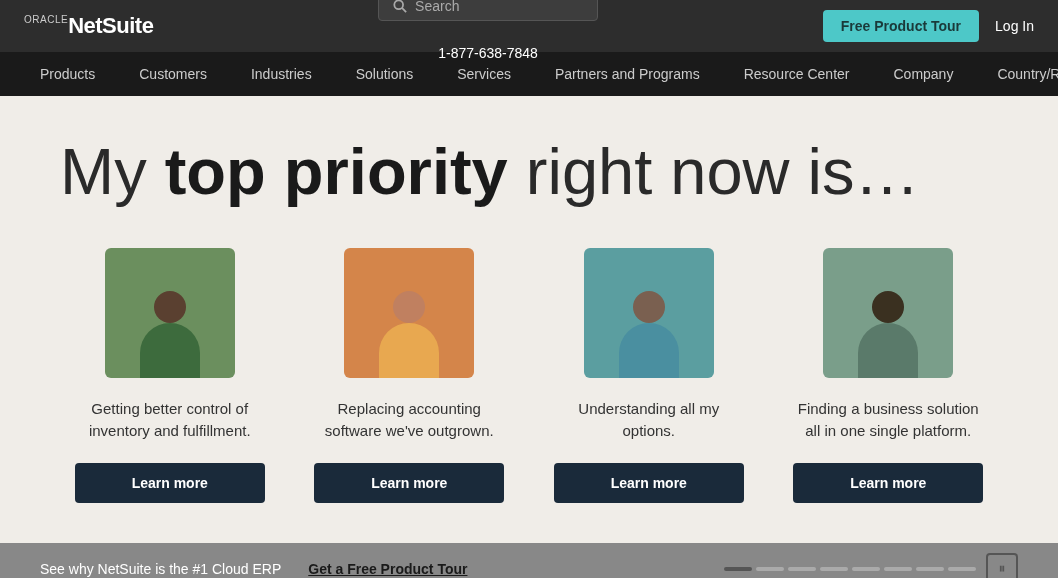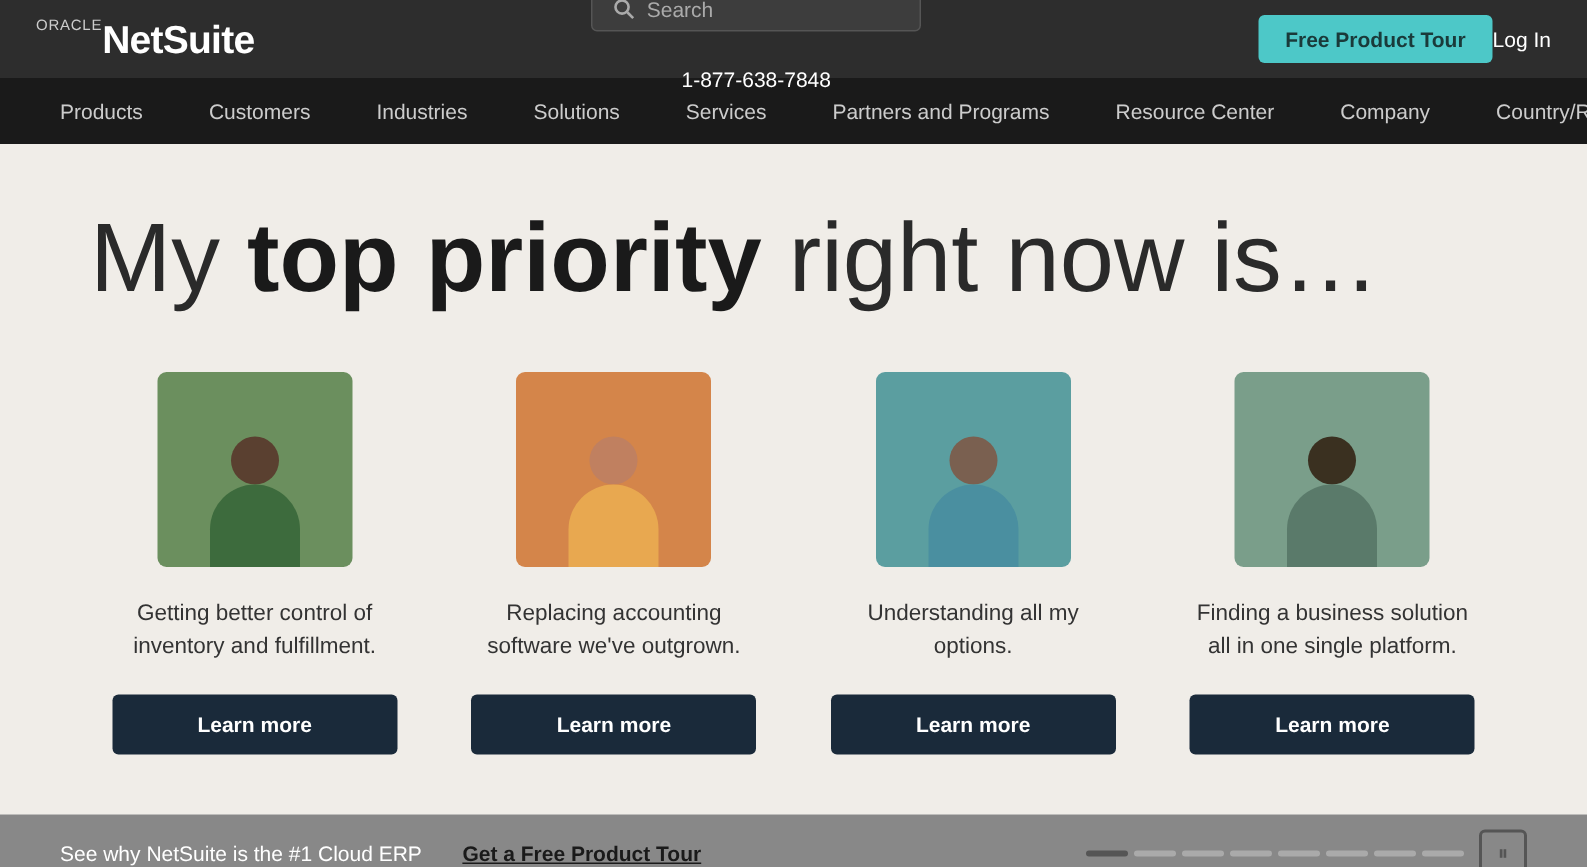--- a/index.html
+++ b/index.html
@@ -19,21 +19,21 @@
       flex-direction: row;
       line-height: 1;
     }
     .logo-oracle {
       font-size: 10px;
       color: #ccc;
       letter-spacing: 0.5px;
       text-transform: uppercase;
     }
     .logo-netsuite {
-      font-size: 26px;
+      font-size: 22px;
       font-weight: bold;
       color: #fff;
       letter-spacing: -0.5px;
     }
     .header-center {
       display: flex;
       align-items: center;
       gap: 24px;
       flex-direction: column;
     }
@@ -57,20 +57,21 @@
       stroke-width: 2;
     }
     .phone-number {
       color: #fff;
       font-size: 14px;
       white-space: nowrap;
     }
     .header-right {
       display: flex;
       align-items: center;
+      gap: 16px;
     }
     .free-tour-btn {
       background: #4dc8c8;
       color: #1a3a3a;
       border: none;
       border-radius: 4px;
       padding: 8px 18px;
       font-size: 14px;
       font-weight: bold;
       cursor: pointer;

